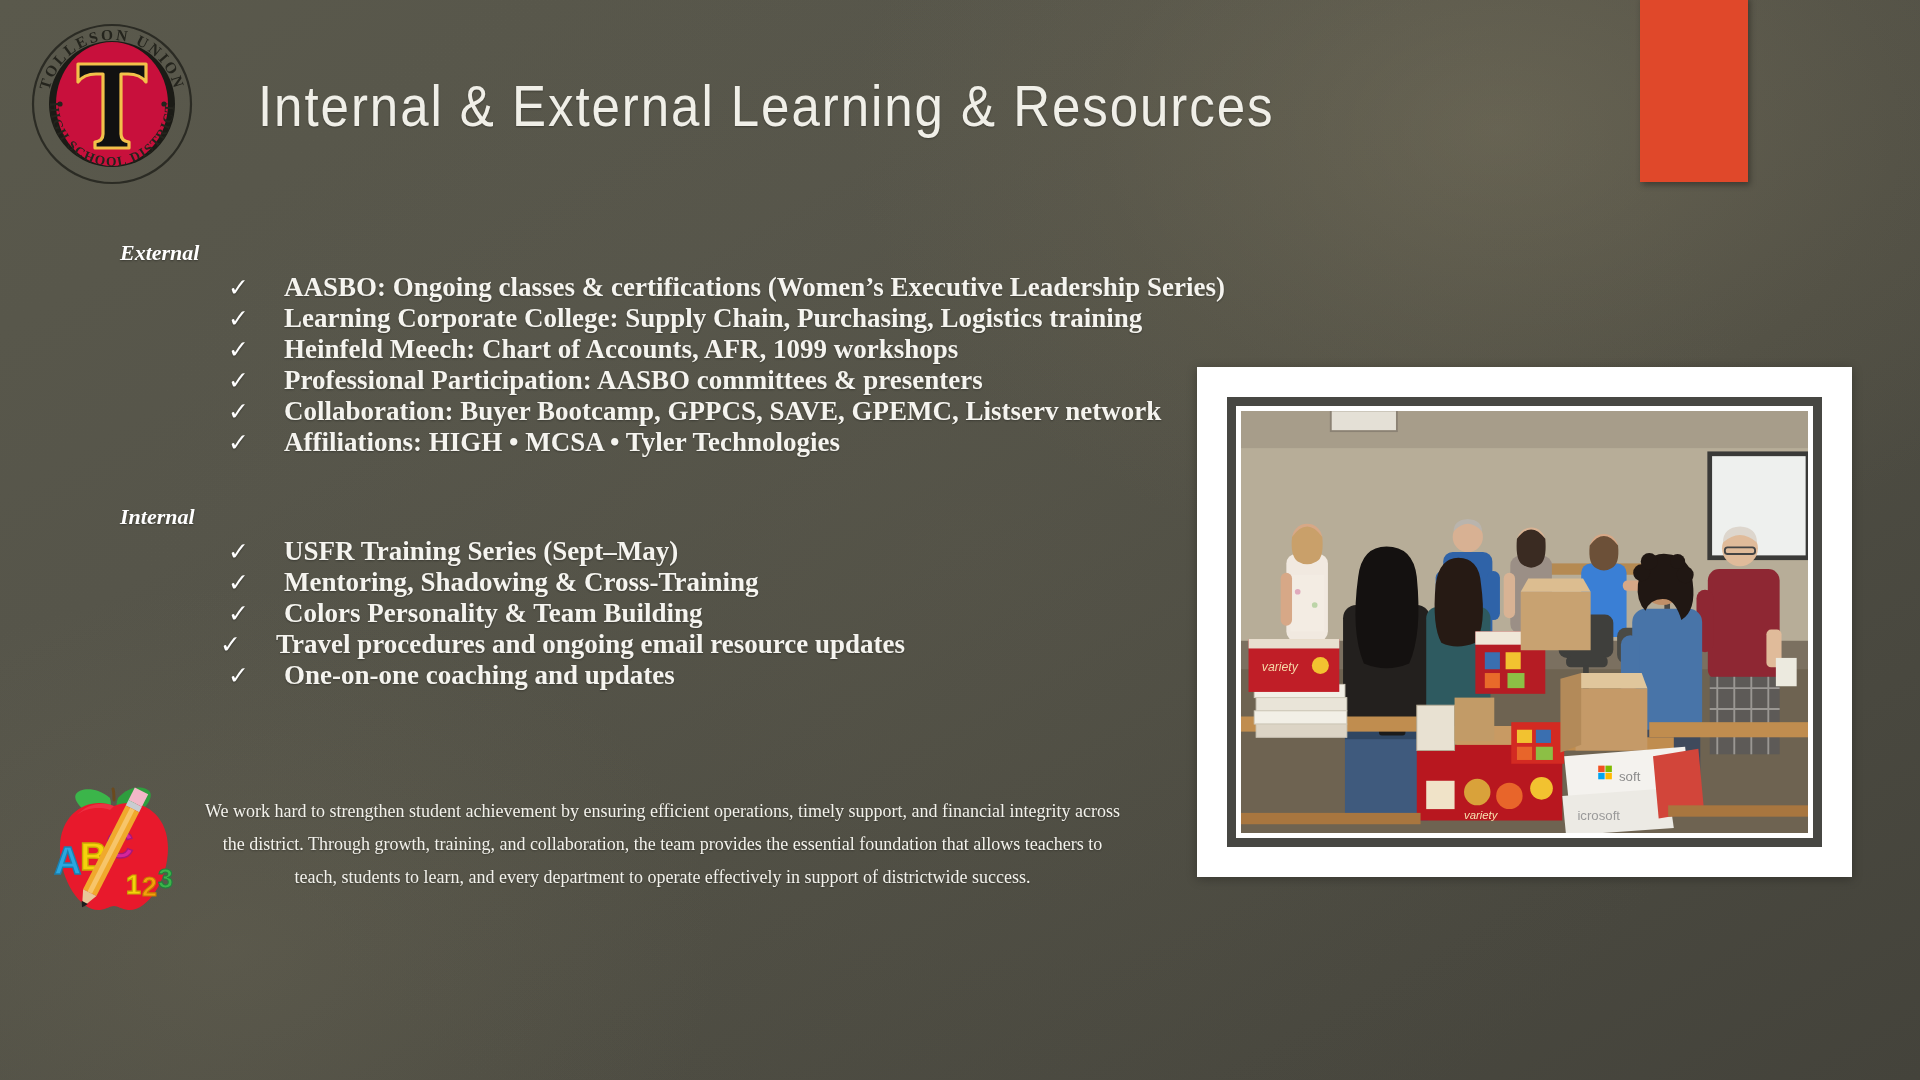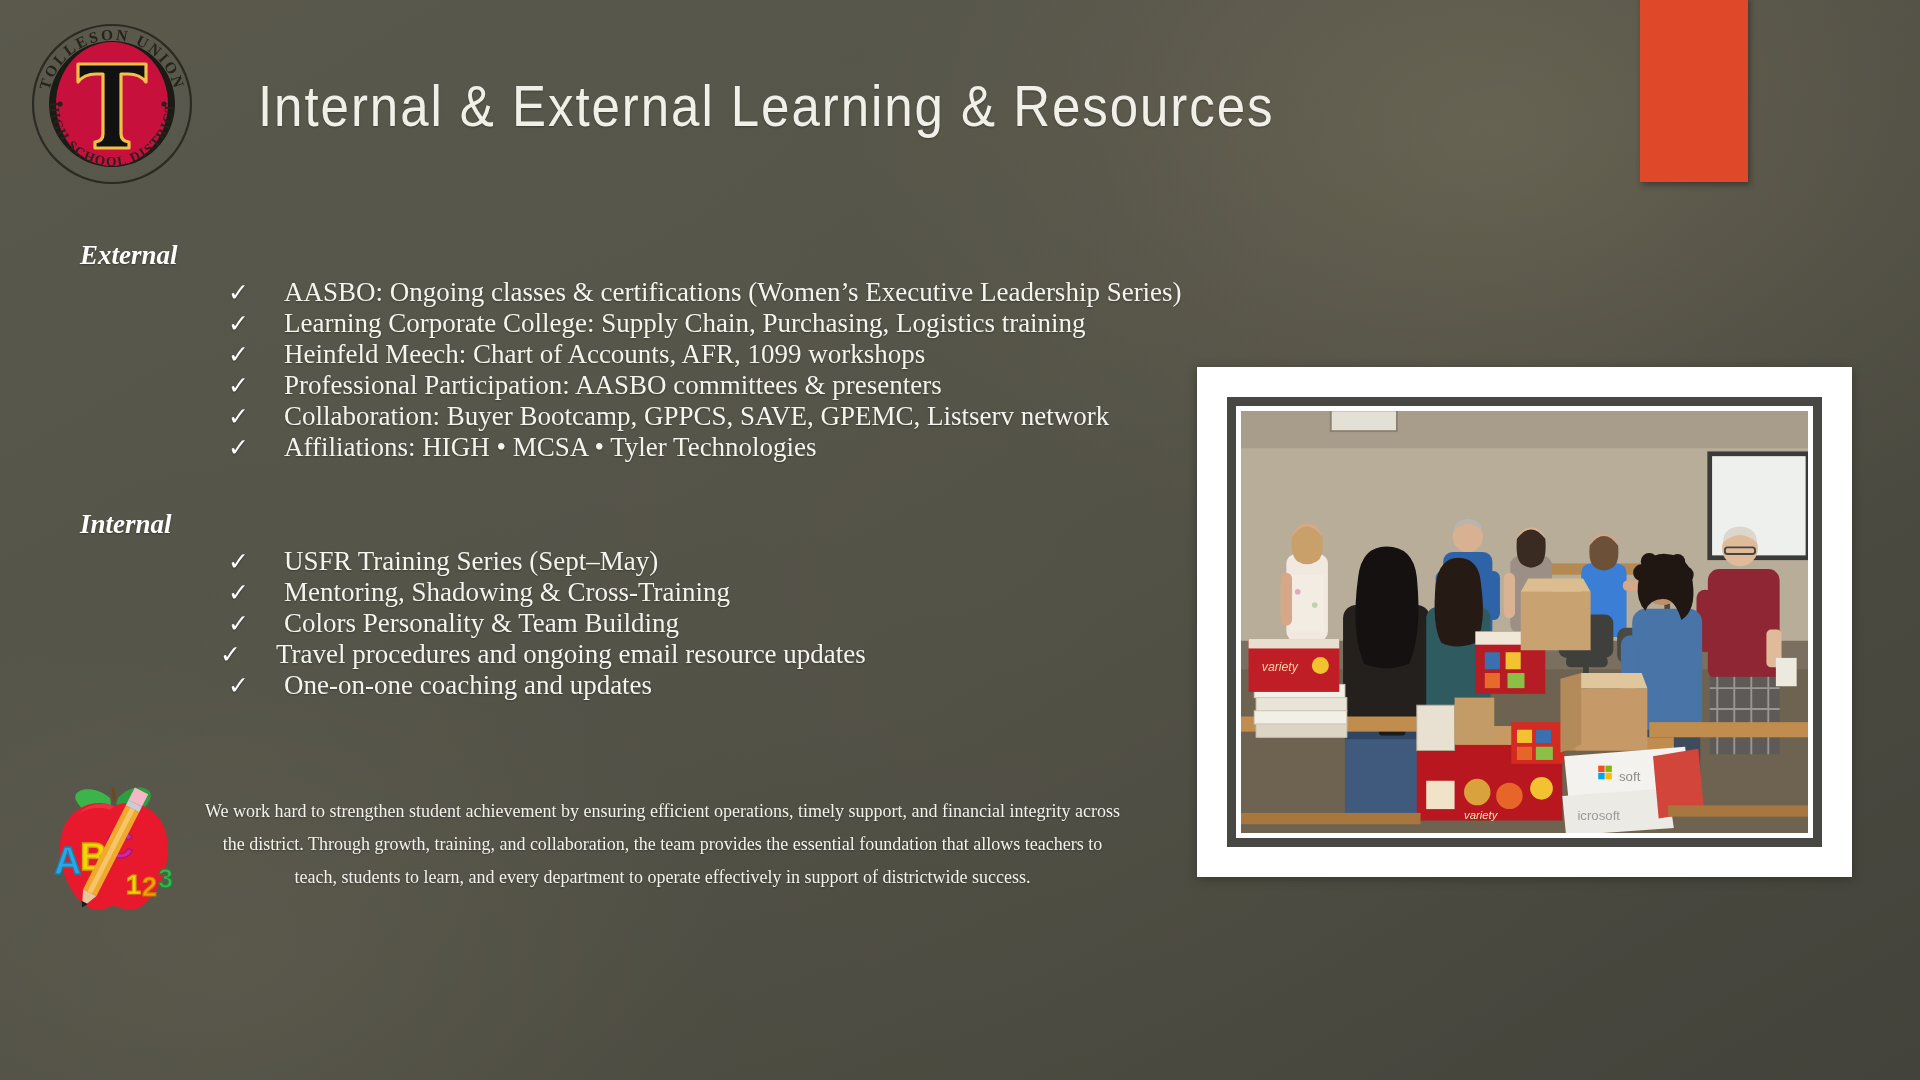--- a/index.html
+++ b/index.html
@@ -60,25 +60,25 @@
   }
 
   
   .content-col {
     position: absolute;
     left: 0;
     top: 240px;
     width: 1180px;
   }
   .group-head {
-    font-size: 27px;
+    font-size: 22px;
     font-weight: bold;
     font-style: italic;
     color: #ffffff;
-    margin-left: 80px;
+    margin-left: 120px;
     margin-bottom: 6px;
     text-shadow: 0 1px 2px rgba(0,0,0,0.35);
   }
   .group-head.internal { margin-top: 46px; }
   ul.checklist {
     list-style: none;
     margin: 0;
     padding: 0;
   }
   ul.checklist li {
@@ -91,21 +91,21 @@
     text-shadow: 0 1px 2px rgba(0,0,0,0.32);
   }
   ul.checklist li + li { margin-top: 0px; }
   .check {
     flex: 0 0 auto;
     width: 56px;
     font-size: 25px;
     color: #ffffff;
     font-family: "DejaVu Sans", sans-serif;
   }
-  .li-text { flex: 0 1 auto; white-space: nowrap; }
+  .li-text { flex: 0 1 auto; white-space: nowrap; font-weight: bold; }
   ul.checklist li.indent-tight { padding-left: 220px; }
 
   
   .mission {
     position: absolute;
     left: 200px;
     top: 795px;
     width: 925px;
     text-align: center;
     font-size: 18px;

